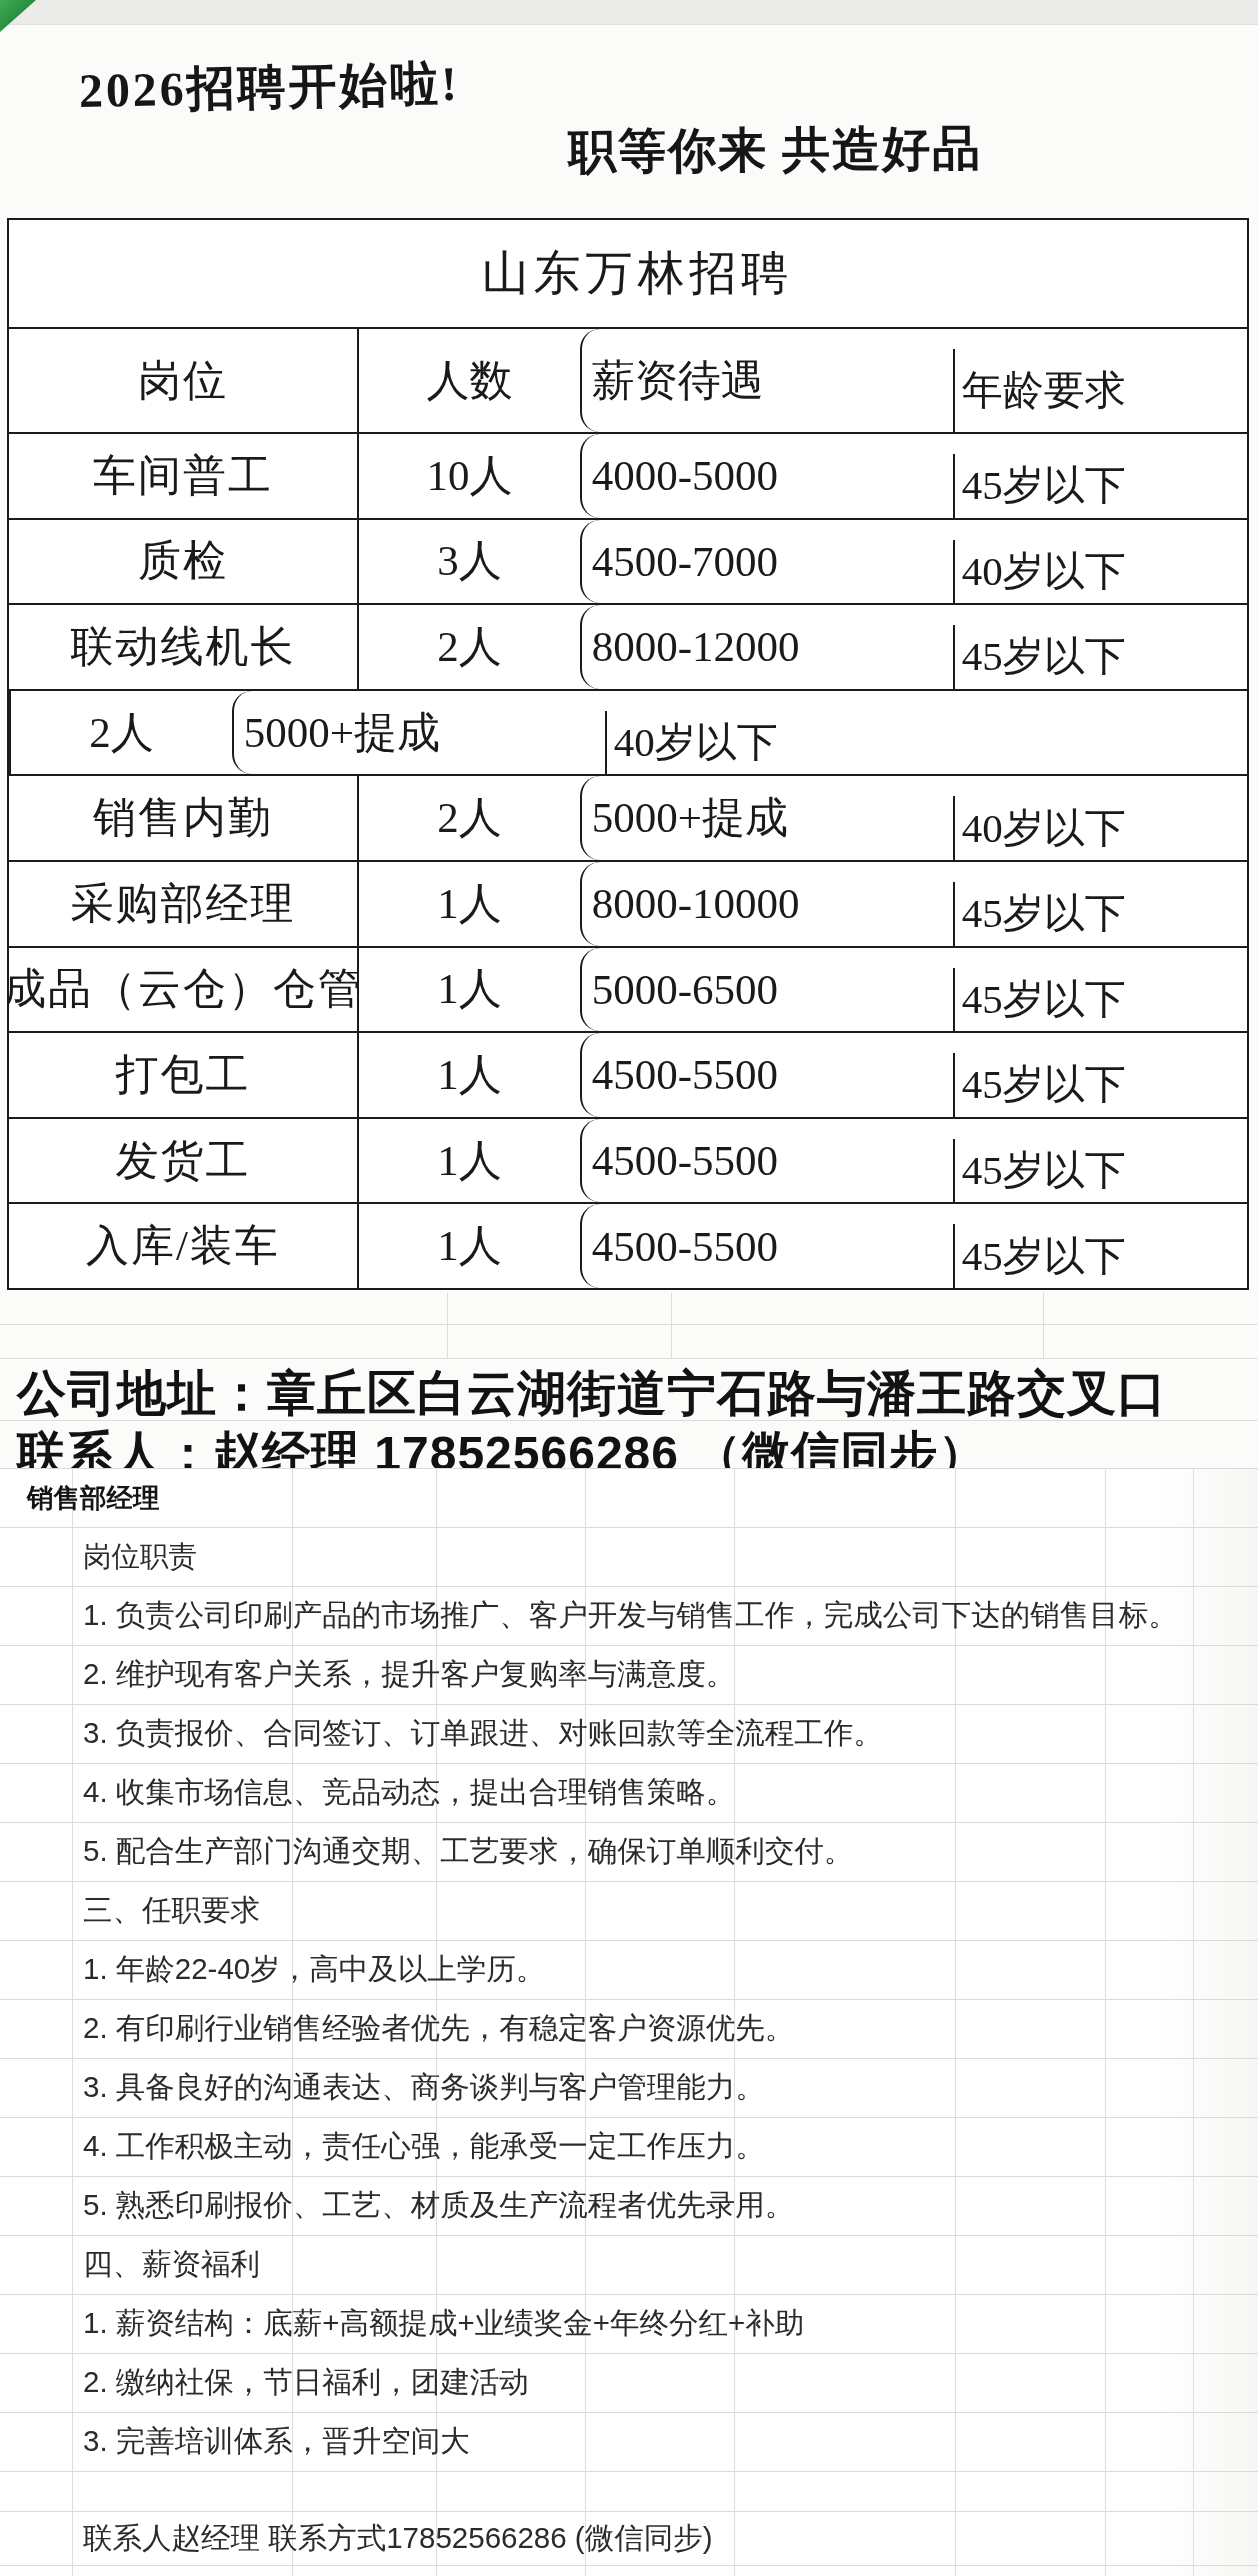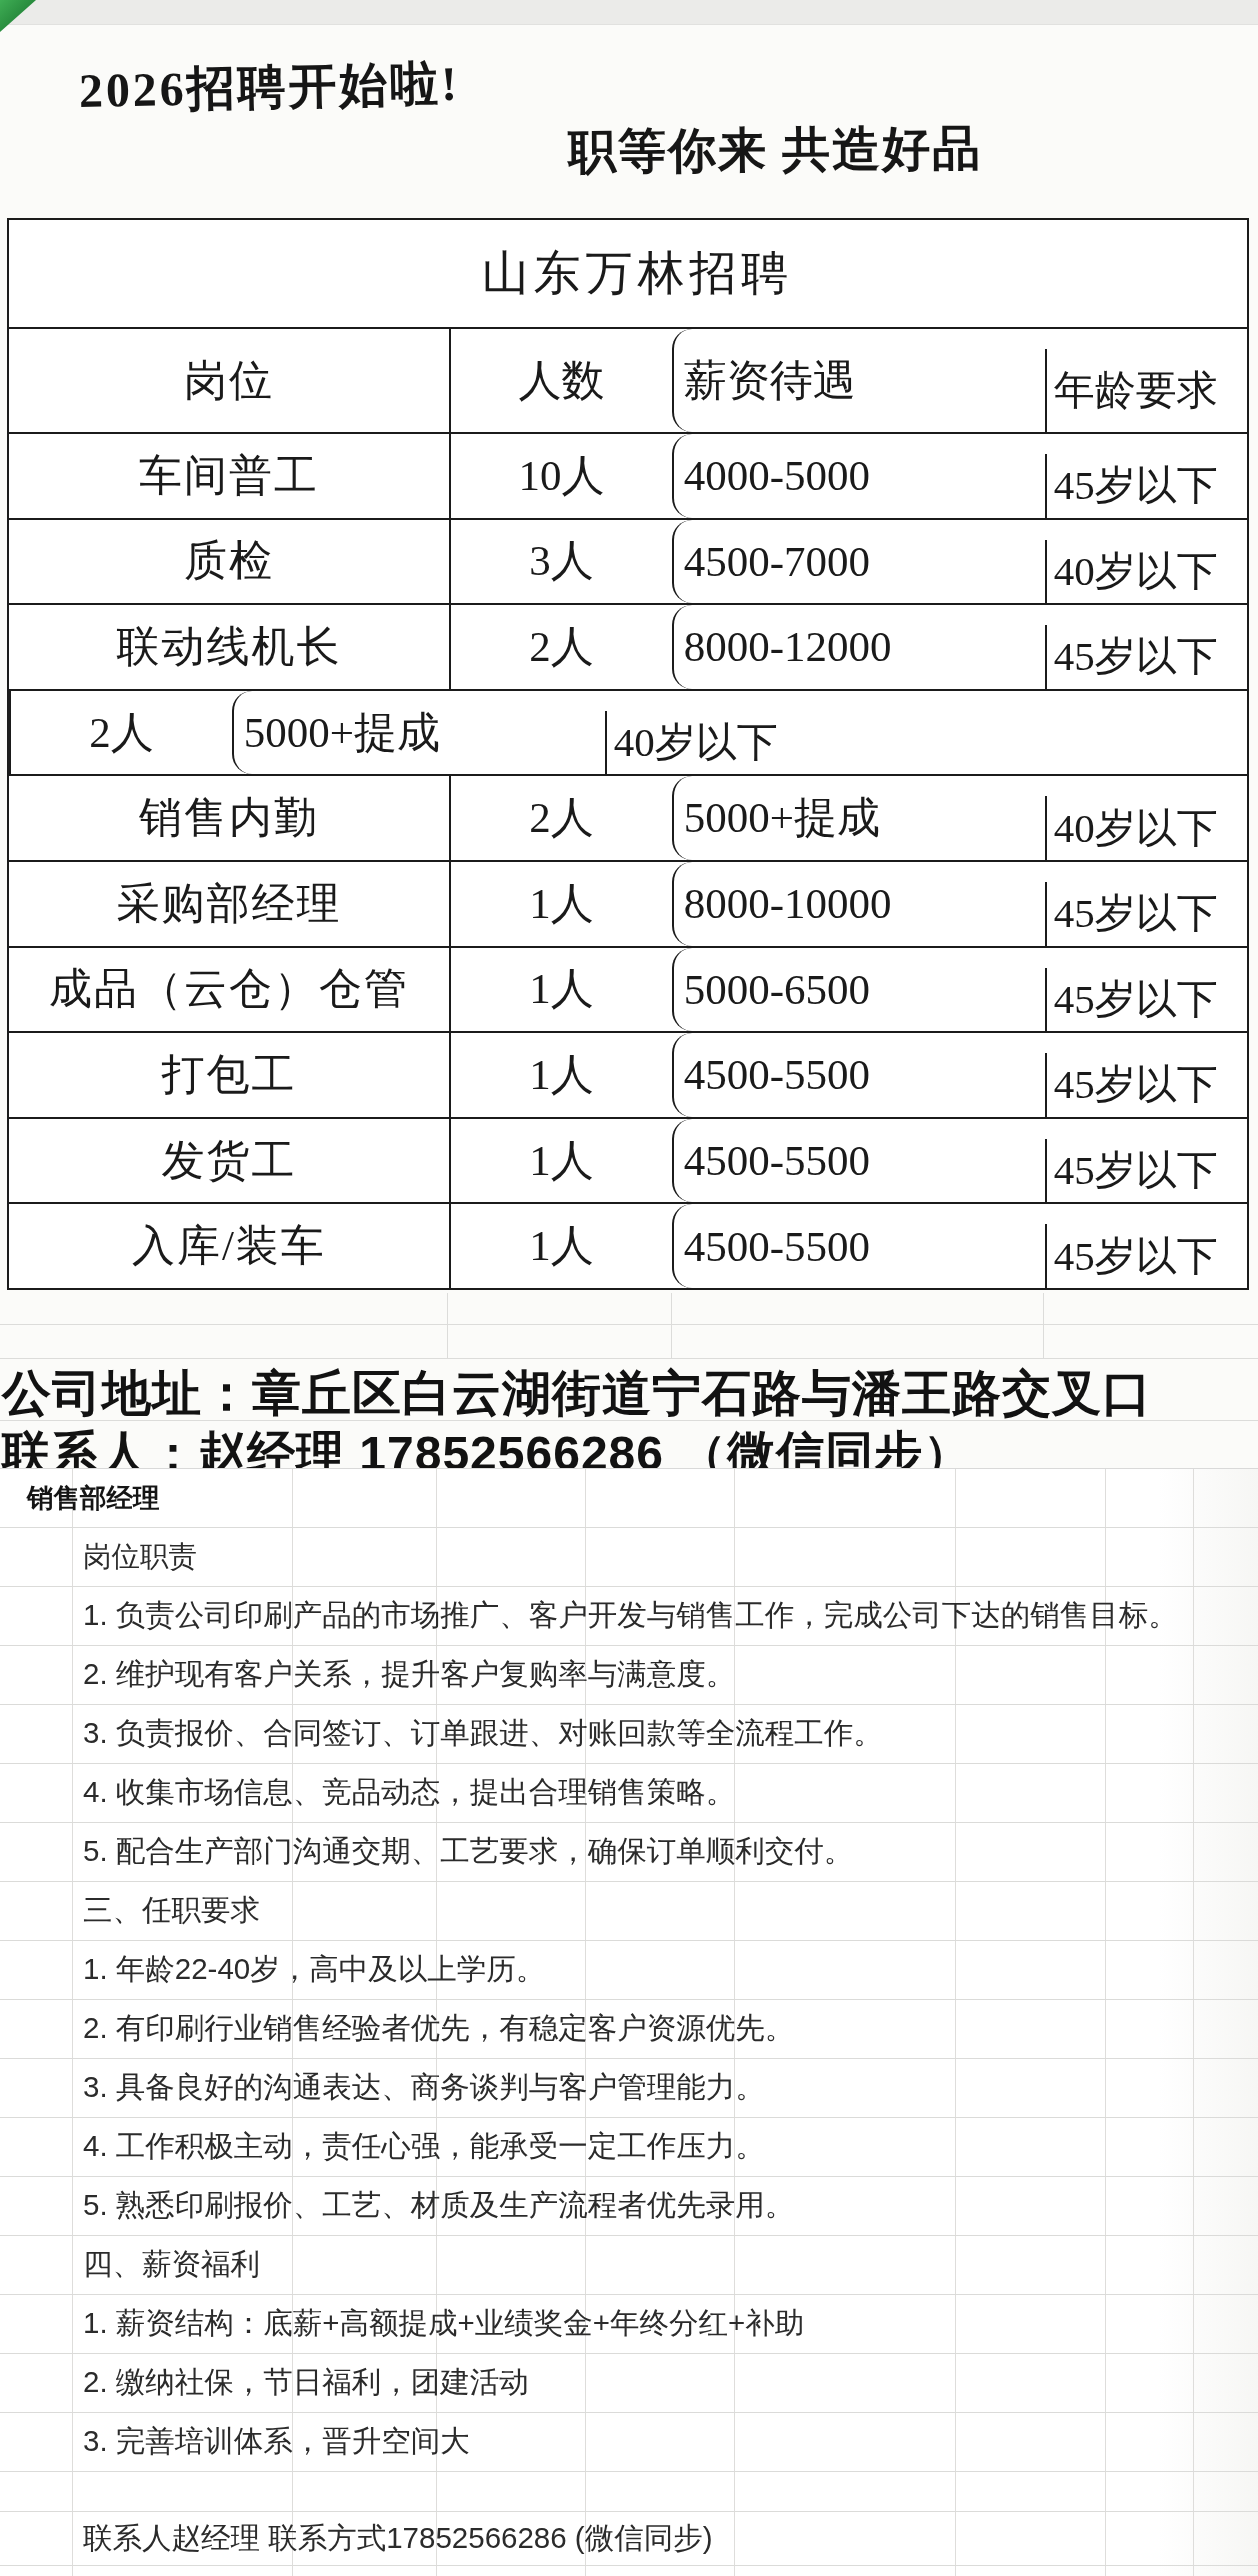--- a/index.html
+++ b/index.html
@@ -26,29 +26,29 @@
   .rtable{position:absolute;left:6.9px;top:218px;width:1242px;height:1072px;
     border:2.9px solid #1b1b1b;box-sizing:border-box;display:flex;flex-direction:column;
     background:#fff;font-family:"Liberation Serif","DejaVu Serif",serif;}
   .t-title{flex:0 0 107px;display:flex;align-items:center;justify-content:center;
     font-size:47px;letter-spacing:4.9px;border-bottom:2.9px solid #1b1b1b;padding-left:19px;}
   .t-head{flex:0 0 103px;display:flex;border-bottom:2.9px solid #1b1b1b;}
   .t-row{flex:1;display:flex;border-bottom:2.9px solid #1b1b1b;}
   .t-row:last-child{border-bottom:none;}
   .cell{display:flex;align-items:center;box-sizing:border-box;font-size:43px;
     white-space:nowrap;overflow:hidden;}
-  .c1{width:440px;justify-content:center;letter-spacing:2px;}
+  .c1{width:348px;justify-content:center;letter-spacing:2px;}
   .c2{width:223px;justify-content:center;border-left:2.9px solid #1b1b1b;}
   .c3{width:373px;border-left:2.9px solid #1b1b1b;padding-left:9.8px;border-radius:20px;}
   .c4{flex:1;border-left:2.9px solid #1b1b1b;padding-left:6.9px;font-size:41px;margin-top:20px;}
   
   .hline{position:absolute;left:0;width:1259px;height:1px;background:#dcdcda;}
   .vstub{position:absolute;width:1px;background:#dcdcda;}
   
-  .addr{position:absolute;left:2px;font-weight:700;color:#121212;white-space:nowrap;
+  .addr{position:absolute;left:17px;font-weight:700;color:#121212;white-space:nowrap;
     font-family:"Liberation Sans","DejaVu Sans",sans-serif;}
   .addr1{top:1361px;font-size:49px;letter-spacing:1px;}
   .addr2{top:1422px;font-size:48px;letter-spacing:1px;}
   
   .sheet{position:absolute;left:0;top:1468px;width:1259px;height:1108px;
     border-top:1px solid #d9d9d9;overflow:hidden;
     background:linear-gradient(90deg,#ffffff 0%,#ffffff 92%,#f6f6f4 100%);}
   .vl{position:absolute;top:0;bottom:0;width:1px;background:#dedddb;}
   .sheet-rows{position:relative;}
   .sheet-row{position:relative;height:59px;box-sizing:border-box;

